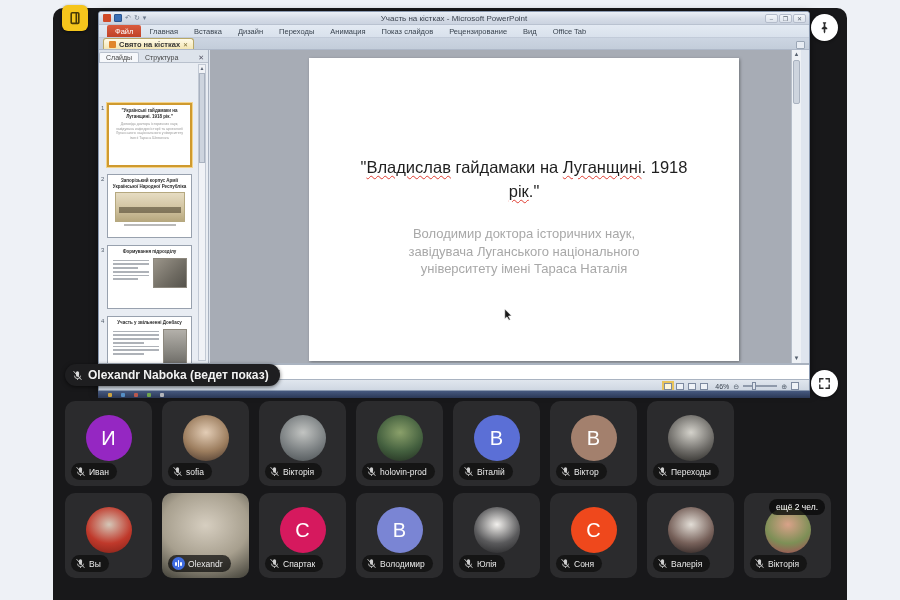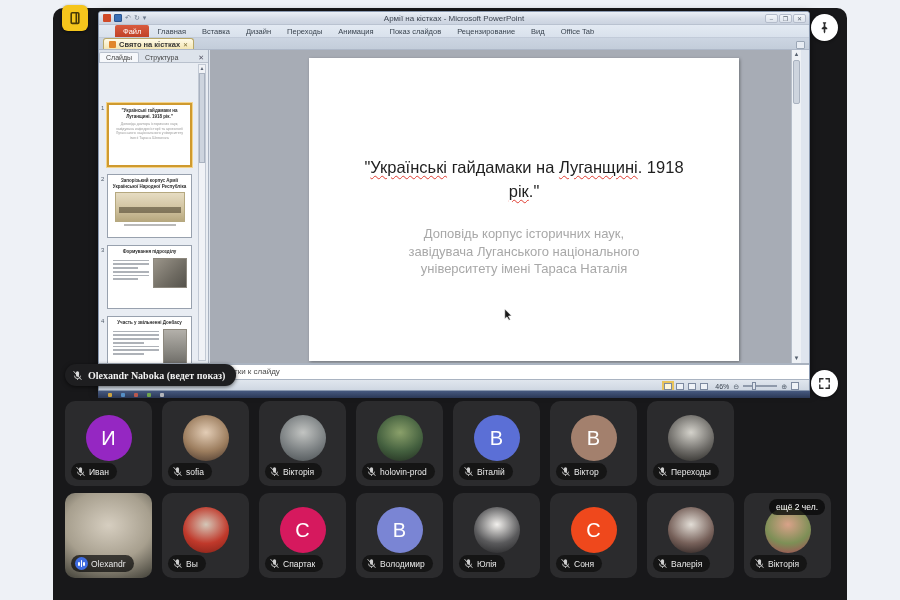--- a/index.html
+++ b/index.html
@@ -35,21 +35,21 @@
   .ic-txt { width:auto; height:auto; font-size:7px; line-height:8px; color:#6c7a8c; background:none; }
   .title-text { position:absolute; left:0; right:0; text-align:center; font-size:8px; color:#3c4450; }
   .winbtns { margin-left:auto; display:flex; gap:1px; padding-right:3px; z-index:2; }
   .winbtn { width:13px; height:9px; font-size:6px; line-height:9px; text-align:center; color:#5a6470;
             background:linear-gradient(#f2f5f9,#dde3ec); border:1px solid #b4bccb; border-radius:2px; }
 
   .ribbonrow { position:absolute; left:0; top:13px; width:100%; height:13px;
                background:linear-gradient(#e3eaf3,#d9e1ec); border-bottom:1px solid #c2cbd9;
                display:flex; align-items:stretch; font-size:7.5px; color:#39434f; }
   .rtab { padding:0 8px; display:flex; align-items:center; }
-  .rtab.file { background:linear-gradient(#d95b3e,#c04228); color:#fff; border-radius:2px 2px 0 0; margin-left:16px; }
+  .rtab.file { background:linear-gradient(#d95b3e,#c04228); color:#fff; border-radius:2px 2px 0 0; margin-left:8px; }
 
   .tabrow { position:absolute; left:0; top:26px; width:100%; height:12px;
             background:linear-gradient(#ccd5e2,#c3cdda); border-bottom:1px solid #aeb8c8;
             display:flex; align-items:flex-end; }
   .doctab { margin-left:4px; height:11px; display:flex; align-items:center; gap:3px; padding:0 5px;
             background:linear-gradient(#fffbe9,#f3e6b4); border:1px solid #b8a868; border-bottom:none;
             border-radius:3px 3px 0 0; font-size:7.5px; font-weight:bold; color:#333; }
   .doctab .tab-ic { width:7px; height:7px; background:#e0862c; border-radius:1px; }
   .doctab .tab-x { font-size:6px; color:#7a6a30; font-weight:normal; }
   .tabrow-end { margin-left:auto; margin-right:4px; width:9px; height:8px; border:1px solid #9aa6b6; background:#e7ecf3; border-radius:1px; }
@@ -114,21 +114,21 @@
 
   
   .taskstrip { position:absolute; left:45px; top:383px; width:712px; height:7px;
                background:linear-gradient(#46597f,#2b3856); display:flex; align-items:center; gap:9px; padding-left:10px; }
   .tdot { width:4px; height:4px; border-radius:1px; opacity:.85; }
 
   
   .presenter { position:absolute; left:12px; top:356px; height:22px; display:flex; align-items:center; gap:5px;
                background:#1e1e20; border-radius:12px; padding:0 11px 0 7px; z-index:25;
                box-shadow:0 1px 4px rgba(0,0,0,.6); }
-  .presenter span { font-size:10px; font-weight:bold; color:#f2f2f2; white-space:nowrap;font-family:Liberation Serif, serif; }
+  .presenter span { font-size:12px; font-weight:bold; color:#f2f2f2; white-space:nowrap; }
 
   
   .grid { position:absolute; left:12px; top:393px; display:flex; flex-direction:column; gap:7px; }
   .tile-row { display:flex; gap:10px; }
   .tile { position:relative; width:87px; height:85px; border-radius:10px; background:#2b2b2d; overflow:hidden; }
   .avatar-initial, .avatar-photo { position:absolute; left:50%; top:14px; transform:translateX(-50%);
         width:46px; height:46px; border-radius:50%; display:flex; align-items:center; justify-content:center; }
   .avatar-initial .letter { font-size:20px; color:#fff; }
   .video-bg { position:absolute; inset:0; }
   .name-pill { position:absolute; left:6px; bottom:6px; height:17px; display:flex; align-items:center; gap:3px;
@@ -167,21 +167,21 @@
   <div class="ppt">
 
     <div class="titlebar">
       <div class="qat">
         <span class="qat-ic ic-ppt"></span>
         <span class="qat-ic ic-save"></span>
         <span class="qat-ic ic-txt">↶</span>
         <span class="qat-ic ic-txt">↻</span>
         <span class="qat-ic ic-txt">▾</span>
       </div>
-      <div class="title-text">Армії на кістках - Microsoft PowerPoint</div>
+      <div class="title-text">Участь на кістках - Microsoft PowerPoint</div>
       <div class="winbtns">
         <span class="winbtn">–</span>
         <span class="winbtn">❐</span>
         <span class="winbtn">✕</span>
       </div>
     </div>
 
     <div class="ribbonrow">
       <span class="rtab file">Файл</span>
       <span class="rtab">Главная</span>
@@ -268,25 +268,25 @@
 
         <div class="pscroll">
           <span class="arr">▲</span>
           <div class="pthumb"></div>
         </div>
       </div>
 
       <div class="slide-area">
         <div class="slide">
           <div class="slide-title">
-            <div>"<span class="wavy">Українські</span> гайдамаки на <span class="wavy">Луганщині</span>. 1918</div>
+            <div>"<span class="wavy">Владислав</span> гайдамаки на <span class="wavy">Луганщині</span>. 1918</div>
             <div><span class="wavy">рік</span>."</div>
           </div>
           <div class="slide-sub">
-            <div>Доповідь корпус історичних наук,</div>
+            <div>Володимир доктора історичних наук,</div>
             <div>завідувача Луганського національного</div>
             <div>університету імені Тараса Наталія</div>
           </div>
           <div class="cursor">
             <svg width="9" height="14" viewBox="0 0 12 18">
               <path d="M1 1l9 9-4 .5 2.5 4.5-2 1-2.5-4.5L1 14z" fill="#1a1a1a" stroke="#fff" stroke-width=".8"></path>
             </svg>
           </div>
         </div>
         <div class="vscroll">
@@ -465,54 +465,54 @@
         </svg>
       </span>
 
       <span class="pname">Переходы</span>
     </div>
 
   </div>
 </div>
       <div class="tile-row">
   <div class="tile">
+
+    <div class="avatar-photo" style="background: radial-gradient(90% 75% at 50% 38%, rgb(212, 199, 184) 0%, rgb(192, 57, 43) 55%, rgb(126, 31, 22) 100%);"></div>
+    <div class="name-pill">
+      <span class="mic muted">
+        <svg width="11" height="11" viewBox="0 0 14 14">
+          <rect x="5" y="1.5" width="4" height="7" rx="2" fill="#cfcfcf"></rect>
+          <path d="M3.2 7.2a3.8 3.8 0 0 0 7.6 0" stroke="#cfcfcf" fill="none" stroke-width="1.1"></path>
+          <line x1="7" y1="11" x2="7" y2="12.6" stroke="#cfcfcf" stroke-width="1.1"></line>
+          <line x1="2" y1="1.5" x2="12" y2="12.5" stroke="#cfcfcf" stroke-width="1.2"></line>
+        </svg>
+      </span>
+
+      <span class="pname">Вы</span>
+    </div>
+
+  </div>
+
+  <div class="tile">
     <div class="video-bg" style="background: radial-gradient(90% 75% at 50% 38%, rgb(214, 206, 192) 0%, rgb(167, 159, 142) 55%, rgb(63, 62, 54) 100%);"></div>
 
     <div class="name-pill">
 
       <span class="mic speaking">
         <span class="sbar" style="height:4px"></span>
               <span class="sbar" style="height:7px"></span>
               <span class="sbar" style="height:4px"></span>
       </span>
       <span class="pname">Olexandr</span>
     </div>
 
   </div>
 
   <div class="tile">
 
-    <div class="avatar-photo" style="background: radial-gradient(90% 75% at 50% 38%, rgb(212, 199, 184) 0%, rgb(192, 57, 43) 55%, rgb(126, 31, 22) 100%);"></div>
-    <div class="name-pill">
-      <span class="mic muted">
-        <svg width="11" height="11" viewBox="0 0 14 14">
-          <rect x="5" y="1.5" width="4" height="7" rx="2" fill="#cfcfcf"></rect>
-          <path d="M3.2 7.2a3.8 3.8 0 0 0 7.6 0" stroke="#cfcfcf" fill="none" stroke-width="1.1"></path>
-          <line x1="7" y1="11" x2="7" y2="12.6" stroke="#cfcfcf" stroke-width="1.1"></line>
-          <line x1="2" y1="1.5" x2="12" y2="12.5" stroke="#cfcfcf" stroke-width="1.2"></line>
-        </svg>
-      </span>
-
-      <span class="pname">Вы</span>
-    </div>
-
-  </div>
-
-  <div class="tile">
-
     <div class="avatar-initial" style="background: rgb(214, 25, 94);">
             <span class="letter">С</span>
           </div>
 
     <div class="name-pill">
       <span class="mic muted">
         <svg width="11" height="11" viewBox="0 0 14 14">
           <rect x="5" y="1.5" width="4" height="7" rx="2" fill="#cfcfcf"></rect>
           <path d="M3.2 7.2a3.8 3.8 0 0 0 7.6 0" stroke="#cfcfcf" fill="none" stroke-width="1.1"></path>
           <line x1="7" y1="11" x2="7" y2="12.6" stroke="#cfcfcf" stroke-width="1.1"></line>

